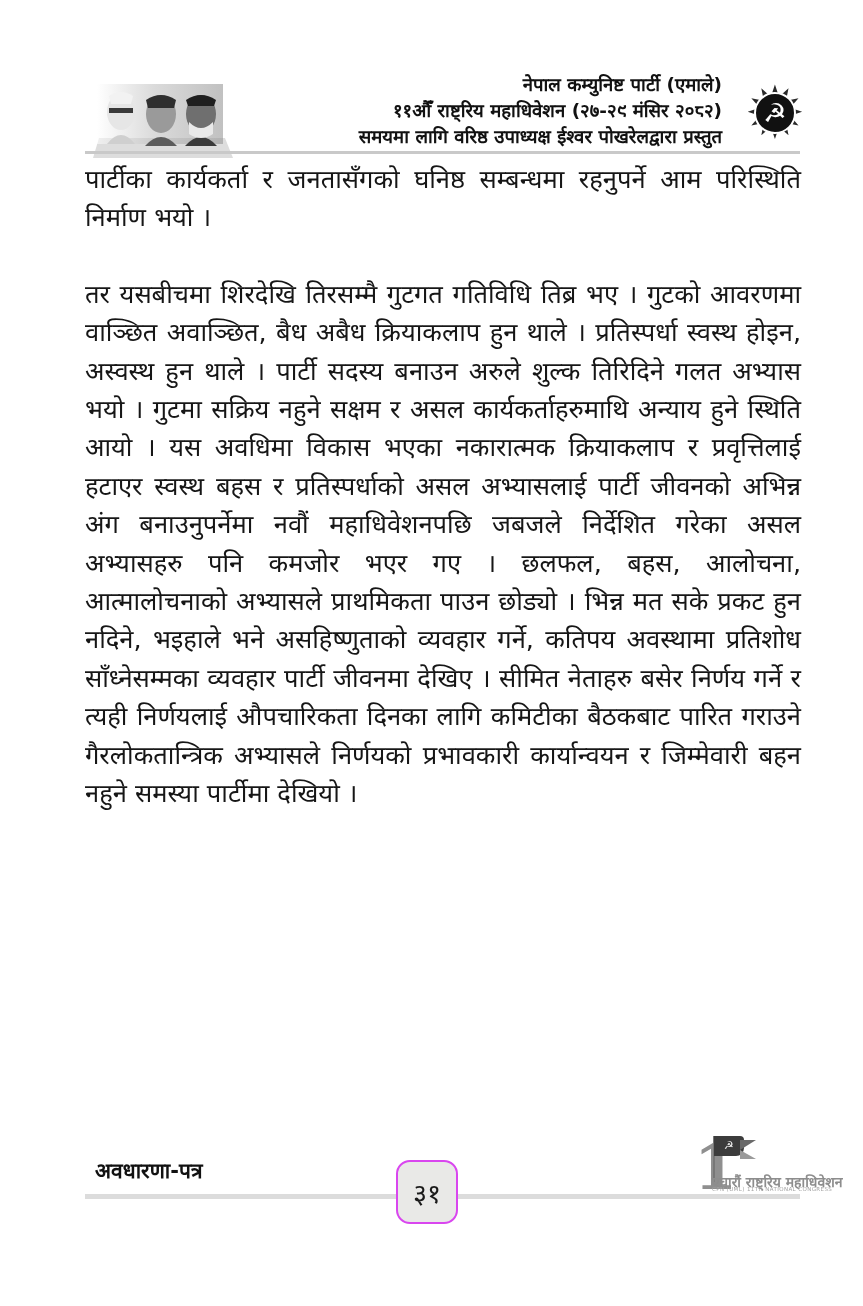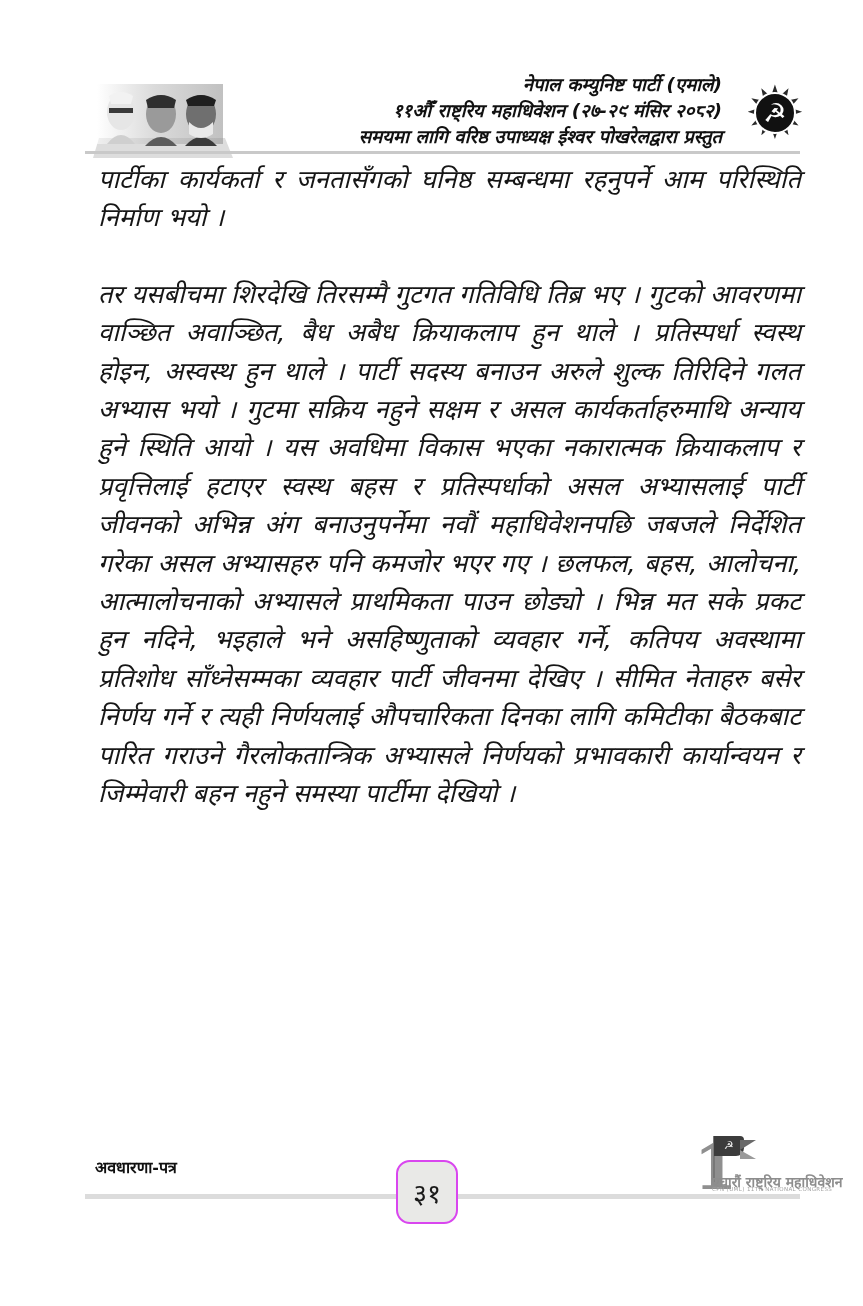--- a/index.html
+++ b/index.html
@@ -7,47 +7,47 @@
     width:863px;height:1306px;position:relative;overflow:hidden;
     background:#ffffff;
     font-family:"DejaVu Sans",sans-serif;
     color:#1a1a1a;
   }
   
   .header{position:absolute;left:85px;top:72px;width:715px;height:82px;}
   .founders{position:absolute;left:8px;top:10px;width:140px;height:78px;}
   .header-text{
     position:absolute;right:78px;top:0;width:520px;
-    text-align:right;font-weight:bold;line-height:26px;font-size:18.5px;color:#111;font-style:italic;
+    text-align:right;font-weight:bold;line-height:26px;font-size:18.5px;color:#111;
   }
   .emblem{position:absolute;right:-8px;top:8px;width:66px;height:66px;}
   .emblem .star{
     position:absolute;left:0;top:0;width:66px;height:66px;
     font-size:72px;line-height:66px;text-align:center;color:#2a2a2a;
   }
   .emblem .core{
     position:absolute;left:12px;top:12px;width:42px;height:42px;border-radius:50%;
     background:#111;border:2px solid #fff;box-sizing:border-box;
     color:#fff;font-size:26px;line-height:38px;text-align:center;
   }
   .header-rule{position:absolute;left:85px;top:151px;width:715px;height:3px;background:#c9c9c9;}
 
   
   .body-text{
     position:absolute;left:85px;top:160px;width:716px;
     font-size:25.5px;line-height:38.4px;color:#161616;
     text-align:justify;
   }
-  .body-text p{margin:0 0 38px 13px;font-style:italic;}
+  .body-text p{margin:0 0 38px 0;}
   .body-text p:last-child{margin-bottom:0;}
 
   
   .footer-label{
     position:absolute;left:95px;top:1156px;
-    font-size:16px;font-weight:bold;color:#111;
+    font-size:21px;font-weight:bold;color:#111;
   }
   .footer-bar{position:absolute;left:85px;top:1194px;width:715px;height:5px;background:#dcdcdc;}
   .page-box{
     position:absolute;left:402px;top:1166px;width:58px;height:60px;
     background:#e9e9e7;border:2px solid #d946ef;border-radius:14px;box-sizing:content-box;
     margin:-6px;
     display:flex;align-items:center;justify-content:center;
     font-size:27px;color:#1a1a1a;z-index:2;
   }
   

